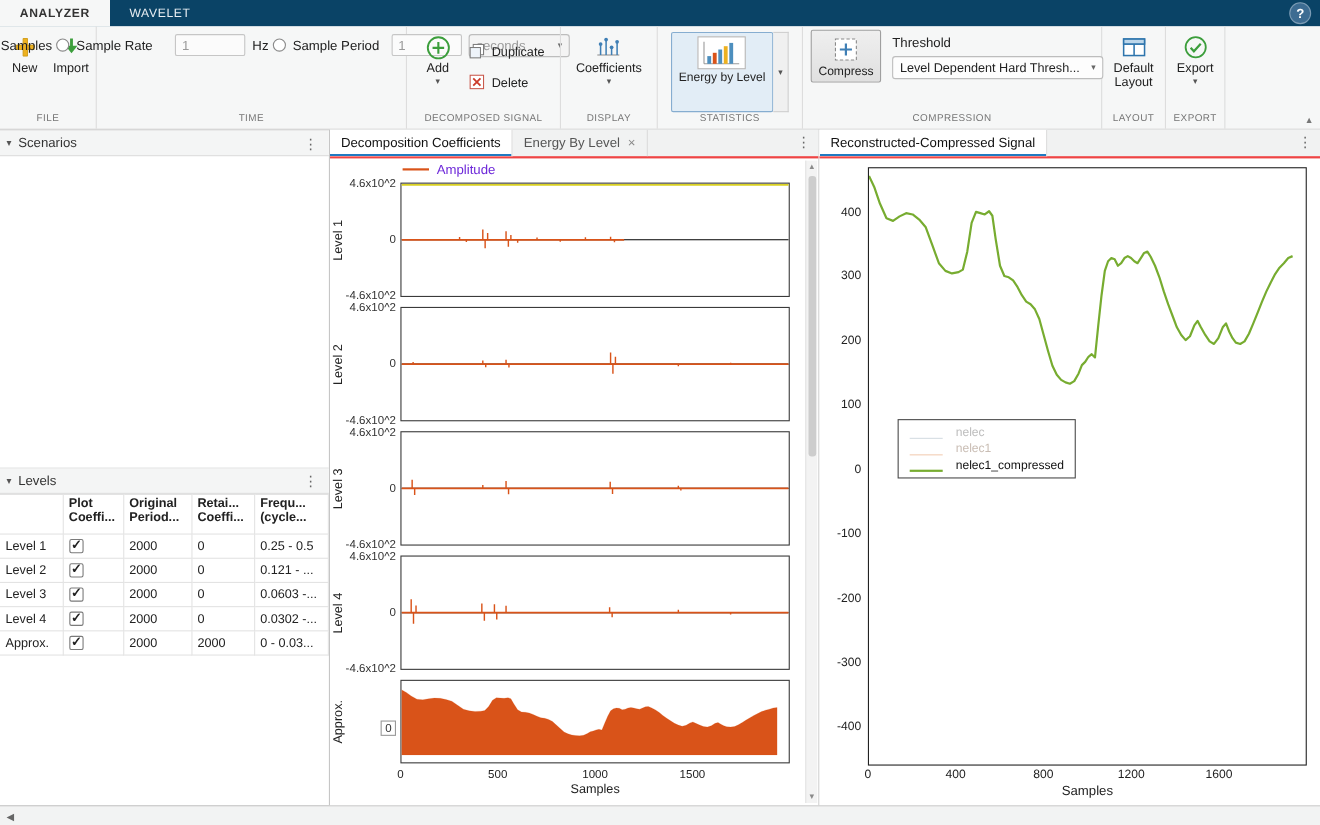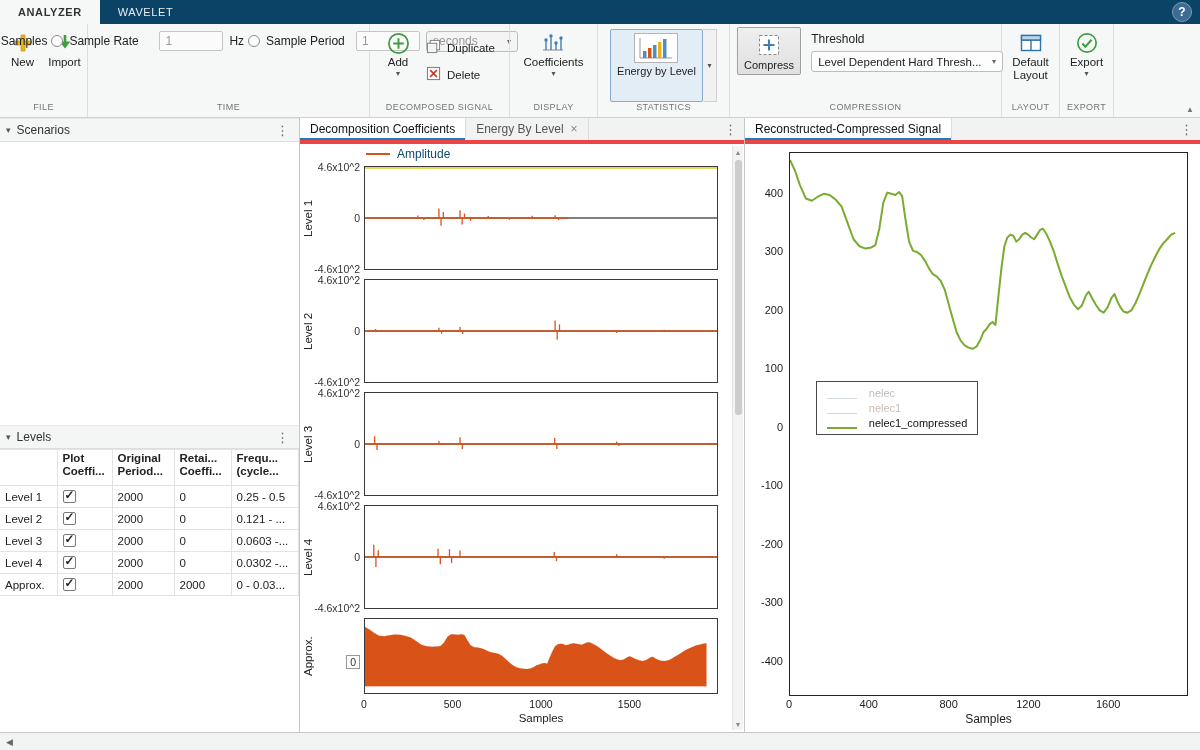--- a/index.html
+++ b/index.html
@@ -63,29 +63,29 @@
   .scn-table tr.selected td{background:#d2d2d2}
   .lvl-table th,.lvl-table td{border:1px solid #e3e3e3;border-left:none;padding:2px 5px;text-align:left;font-size:11.5px;overflow:hidden;white-space:nowrap}
   .lvl-table th{font-weight:bold;vertical-align:top;background:#fff;white-space:pre-line;line-height:13px;height:36px}
   .lvl-table td{height:22px}
   .cb-cell{text-align:center}
   .checkbox{display:inline-block;width:13px;height:13px;border:1px solid #7a7a7a;border-radius:2px;background:#fff;position:relative;cursor:pointer;vertical-align:middle}
   .checkbox.checked::after{content:"✓";position:absolute;left:1px;top:-3px;font-size:12px;color:#222;font-weight:bold}
   .filler{flex:1}
 
   
-  .doc-tabbar{height:26px;background:#f1f2f2;border-bottom:4px solid #ef4444;display:flex;align-items:stretch;position:relative;flex:0 0 auto}
+  .doc-tabbar{height:26px;background:#f1f2f2;border-bottom:2px solid #ef4444;display:flex;align-items:stretch;position:relative;flex:0 0 auto}
   .doc-tab{display:flex;align-items:center;gap:7px;padding:0 10px;font-size:12px;color:#555;border-right:1px solid #dcdcdc;cursor:pointer;white-space:nowrap}
   .doc-tab.active{background:#fff;color:#111;box-shadow:inset 0 -2px 0 #1f7ac2}
   .doc-tab .close{font-size:12px;color:#888;cursor:pointer}
   .kebab.abs{position:absolute;right:3px;top:5px}
 
   
   .mid-panel{width:445px;flex:0 0 auto;border-right:1px solid #c6c6c6;display:flex;flex-direction:column;background:#fff;position:relative}
-  .legend-row{height:20px;display:flex;align-items:center;gap:7px;padding-left:66px;font-size:12px;color:#0c4a6e;flex:0 0 auto}
+  .legend-row{height:20px;display:flex;align-items:center;gap:7px;padding-left:66px;font-size:12px;color:#6d28d9;flex:0 0 auto}
   .legend-line{display:inline-block;width:24px;border-top:2.5px solid #d95319}
   .plots{flex:1;padding:2px 26px 0 0;display:flex;flex-direction:column;min-height:0}
   .plot-row{display:flex;margin-bottom:9px;flex:0 0 auto}
   .lvl-label{width:16px;writing-mode:vertical-rl;transform:rotate(180deg);display:flex;align-items:center;justify-content:center;font-size:11.5px;color:#222}
   .yticks{width:48px;position:relative;font-size:10.5px;color:#333}
   .yticks span{position:absolute;right:4px;white-space:nowrap}
   .yticks .t{top:-5px}
   .yticks .m{top:50%;transform:translateY(-50%)}
   .yticks .b{bottom:-5px}
   .yticks .boxed{border:1px solid #999;background:#fff;padding:0 3px;top:58%}

